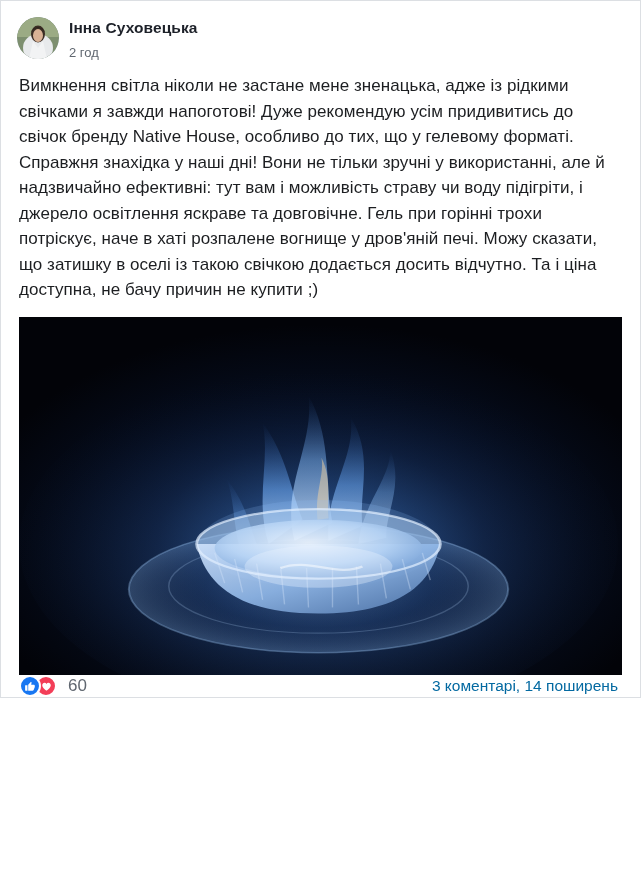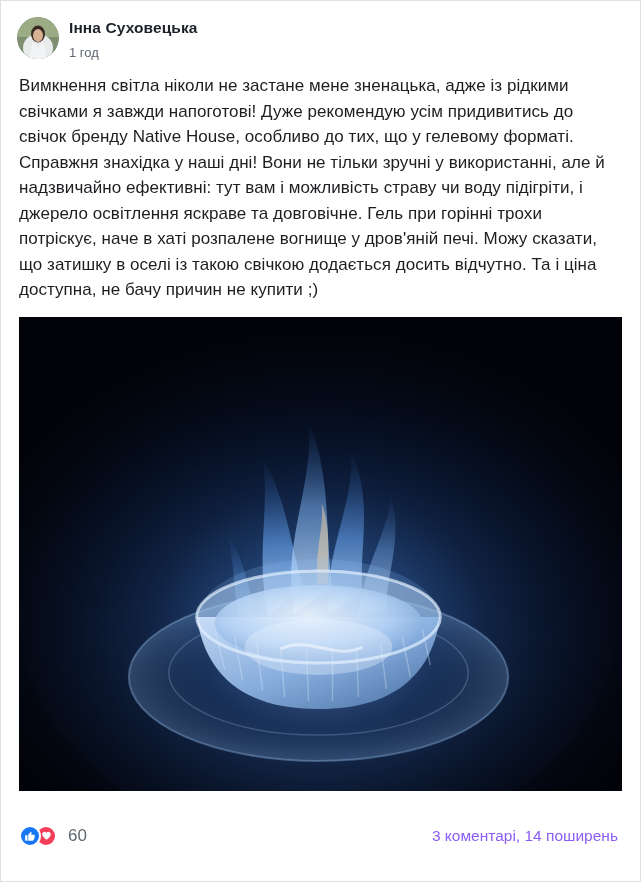--- a/index.html
+++ b/index.html
@@ -10,21 +10,21 @@
   body {
     width: 641px;
     height: 882px;
     font-family: "Liberation Sans", sans-serif;
     color: #1c1e21;
     overflow: hidden;
   }
   .post {
     position: relative;
     width: 641px;
-    height: 882px;
+    height: 698px;
     background: #ffffff;
     box-sizing: border-box;
     border: 1px solid #dcdfe3;
     display: flex;
     flex-direction: column;
   }
   
   .post-header {
     display: flex;
     align-items: flex-start;
@@ -112,21 +112,21 @@
     margin-left: -6px;
     z-index: 1;
   }
   .reaction-count {
     margin-left: 11px;
     font-size: 17px;
     color: #606770;
   }
   .engagement {
     font-size: 15.5px;
-    color: #8b5cf6;
+    color: #0369a1;
   }
 </style>
 </head>
 <body>
 
 <div class="post">
 
   <div class="post-header">
     <div class="avatar">
       <svg viewBox="0 0 42 42" xmlns="http://www.w3.org/2000/svg" aria-hidden="true">
@@ -141,21 +141,21 @@
           <ellipse cx="21" cy="31" rx="15" ry="14" fill="#e8eaec"></ellipse>
           <path d="M12 42 L16 24 L21 31 L26 24 L30 42 Z" fill="#f2f3f4"></path>
           <ellipse cx="21" cy="17" rx="7" ry="8.5" fill="#3a2d24"></ellipse>
           <ellipse cx="21" cy="18.5" rx="5" ry="6.5" fill="#d9b295"></ellipse>
           <path d="M14 15 Q21 7 28 15 Q26 11 21 10 Q16 11 14 15 Z" fill="#2e231b"></path>
         </g>
       </svg>
     </div>
     <div class="header-text">
       <div class="author-name">Інна Суховецька</div>
-      <div class="timestamp">1 год</div>
+      <div class="timestamp">2 год</div>
     </div>
   </div>
 
   <div class="post-text">Вимкнення світла ніколи не застане мене зненацька, адже із рідкими свічками я завжди напоготові! Дуже рекомендую усім придивитись до свічок бренду Native House, особливо до тих, що у гелевому форматі. Справжня знахідка у наші дні! Вони не тільки зручні у використанні, але й надзвичайно ефективні: тут вам і можливість страву чи воду підігріти, і джерело освітлення яскраве та довговічне. Гель при горінні трохи потріскує, наче в хаті розпалене вогнище у дров'яній печі. Можу сказати, що затишку в оселі із такою свічкою додається досить відчутно. Та і ціна доступна, не бачу причин не купити ;)</div>
 
   <div class="post-media">
     <svg viewBox="0 0 604 474" preserveAspectRatio="none" xmlns="http://www.w3.org/2000/svg" aria-hidden="true">
       <defs>
         <radialGradient id="bgGlow" cx="50%" cy="62%" r="60%">
           <stop offset="0%" stop-color="#16335e"></stop>

